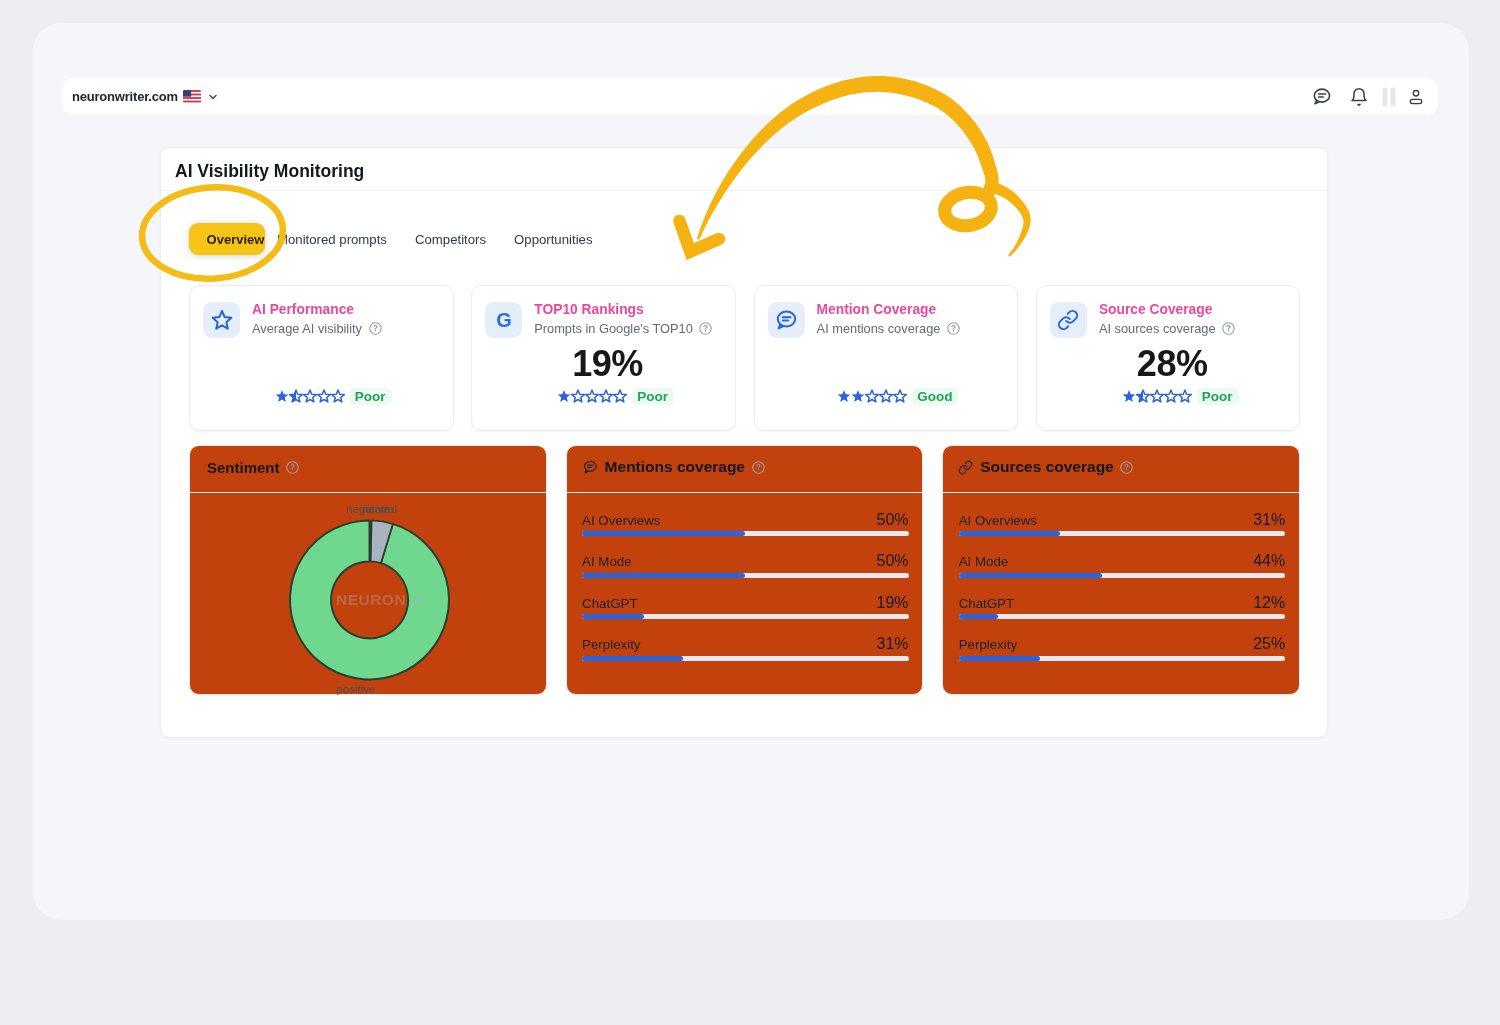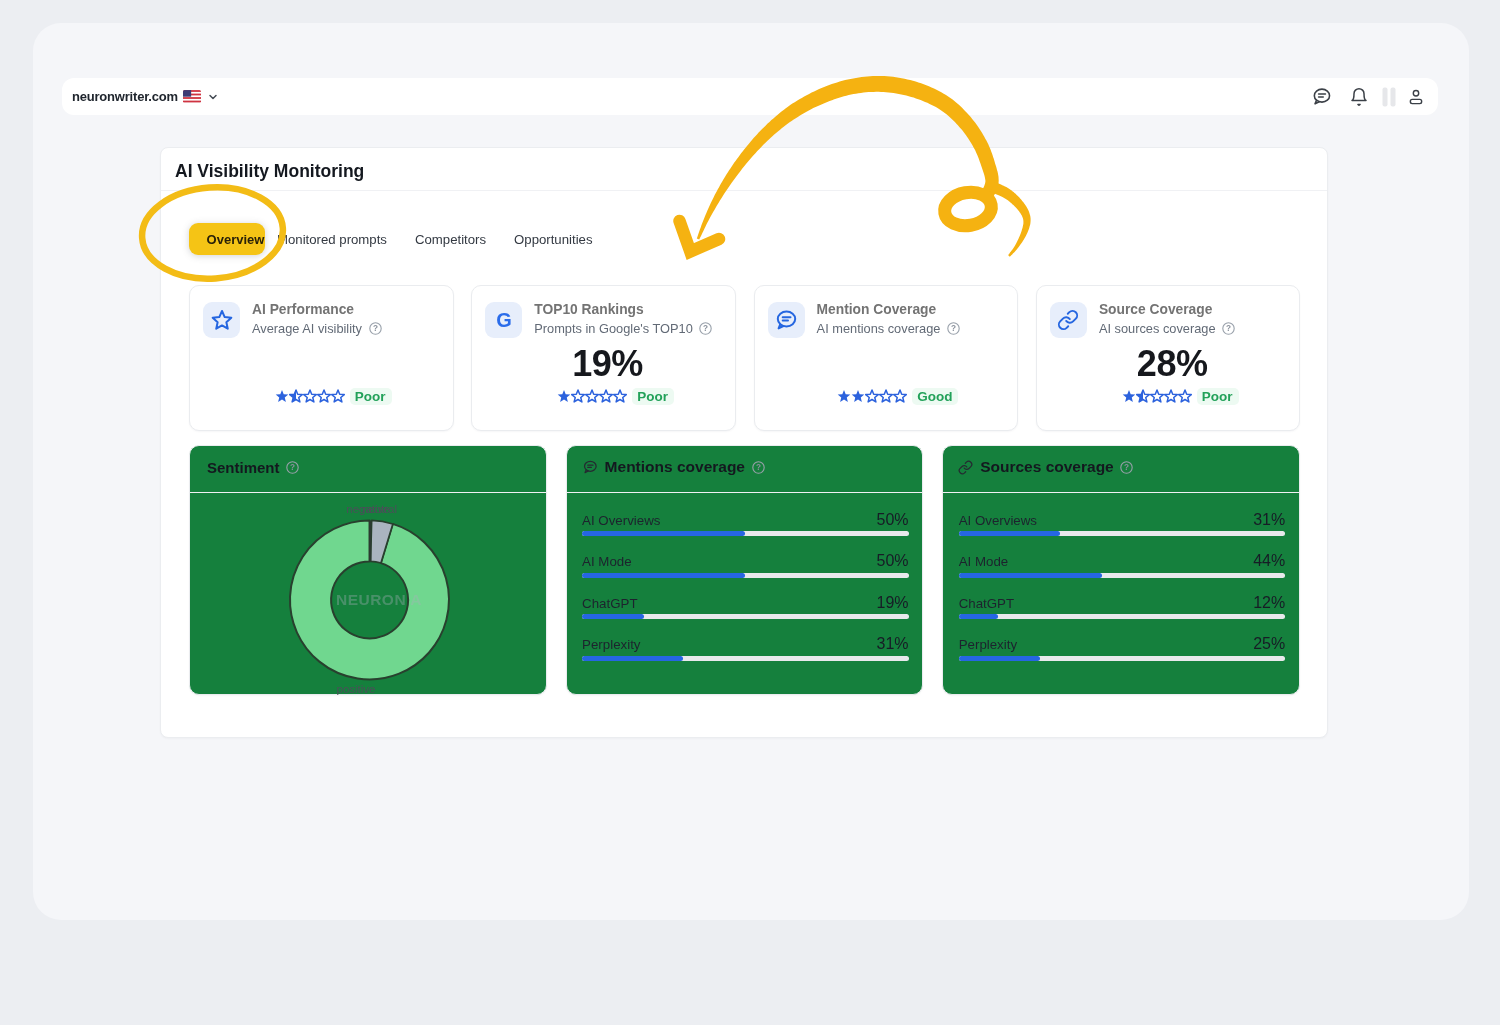--- a/index.html
+++ b/index.html
@@ -13,27 +13,27 @@
   .h1 { position:absolute; left:14px; top:13px; font-size:17.5px; font-weight:700; color:#14181f; }
   .hdiv { position:absolute; left:0; top:42px; width:100%; height:1px; background:#f0f1f4; }
   .tabs { position:absolute; left:28px; top:75px; height:32px; display:flex; align-items:center; }
   .tabbtn { width:76px; height:32px; background:#f5c415; border-radius:9px; display:flex; align-items:center; justify-content:center; font-size:13px; font-weight:700; color:#2a2209; box-shadow:0 1px 7px rgba(80,84,90,.25);padding-left:17px; }
   .tab { font-size:13.2px; font-weight:500; color:#333942; }
   .t1 { margin-left:12px; } .t2 { margin-left:28px; } .t3 { margin-left:28px; }
   .srow { position:absolute; left:28px; top:137px; width:1112px; height:146px; display:flex; }
   .scard { width:264.5px; height:146px; background:#fff; border:1px solid #eaecef; border-radius:10px; margin-right:17.8px; position:relative; box-shadow:0 1px 2px rgba(16,24,40,.04); }
   .scard:last-child { margin-right:0; }
   .cico { position:absolute; left:13px; top:16px; width:37px; height:36px; border-radius:9px; background:#e7eefb; display:flex; align-items:center; justify-content:center; }
-  .ct { position:absolute; left:62px; top:16px; font-size:13.8px; font-weight:700; color:#737373; }
+  .ct { position:absolute; left:62px; top:16px; font-size:13.8px; font-weight:700; color:#ec4899; }
   .cs { position:absolute; left:62px; top:35px; font-size:12.8px; color:#626a76; white-space:nowrap; display:flex; align-items:center; }
   .cv { position:absolute; left:4px; top:57px; width:100%; text-align:center; font-size:36px; font-weight:800; color:#16181d; letter-spacing:-.5px; }
   .stars { position:absolute; left:12px; top:101.5px; width:100%; display:flex; align-items:center; justify-content:center; }
   .badge { margin-left:5px; font-size:13.5px; font-weight:700; color:#22a159; background:#edfaf2; padding:1px 6px 1.5px 5px; border-radius:5px; }
   .brow { position:absolute; left:28px; top:297px; width:1112px; height:250px; display:flex; }
-  .bcard { width:357.6px; height:250px; background:#15803d; border:1px solid #eaecef; border-radius:10px; margin-right:19px; position:relative; box-shadow:0 1px 2px rgba(16,24,40,.04); }
+  .bcard { width:357.6px; height:250px; background:#c2410c; border:1px solid #eaecef; border-radius:10px; margin-right:19px; position:relative; box-shadow:0 1px 2px rgba(16,24,40,.04); }
   .bcard:last-child { margin-right:0; }
   .bhead { position:absolute; left:0; top:-2px; width:100%; height:46px; display:flex; align-items:center; padding-left:15px; }
   .bhead .txt { font-size:15.5px; font-weight:700; color:#14181f; margin:0 0 0 7px; }
   .bdiv { position:absolute; left:0; top:46px; width:100%; height:1px; background:#f0f1f4; }
   .prow { position:absolute; left:15.5px; width:326.5px; }
   .plabel { font-size:13.3px; color:#1d232e; font-weight:400; }
   .ppct { position:absolute; right:0; top:0; font-size:16px; color:#171c26; font-weight:500; }
   .ptrack { position:absolute; left:15.5px; width:326.5px; height:5px; background:#e8e9ec; border-radius:3px; }
   .pfill { height:5px; background:#2666e3; border-radius:3px; }
   .anno { position:absolute; left:0; top:0; width:1500px; height:1025px; pointer-events:none; }

